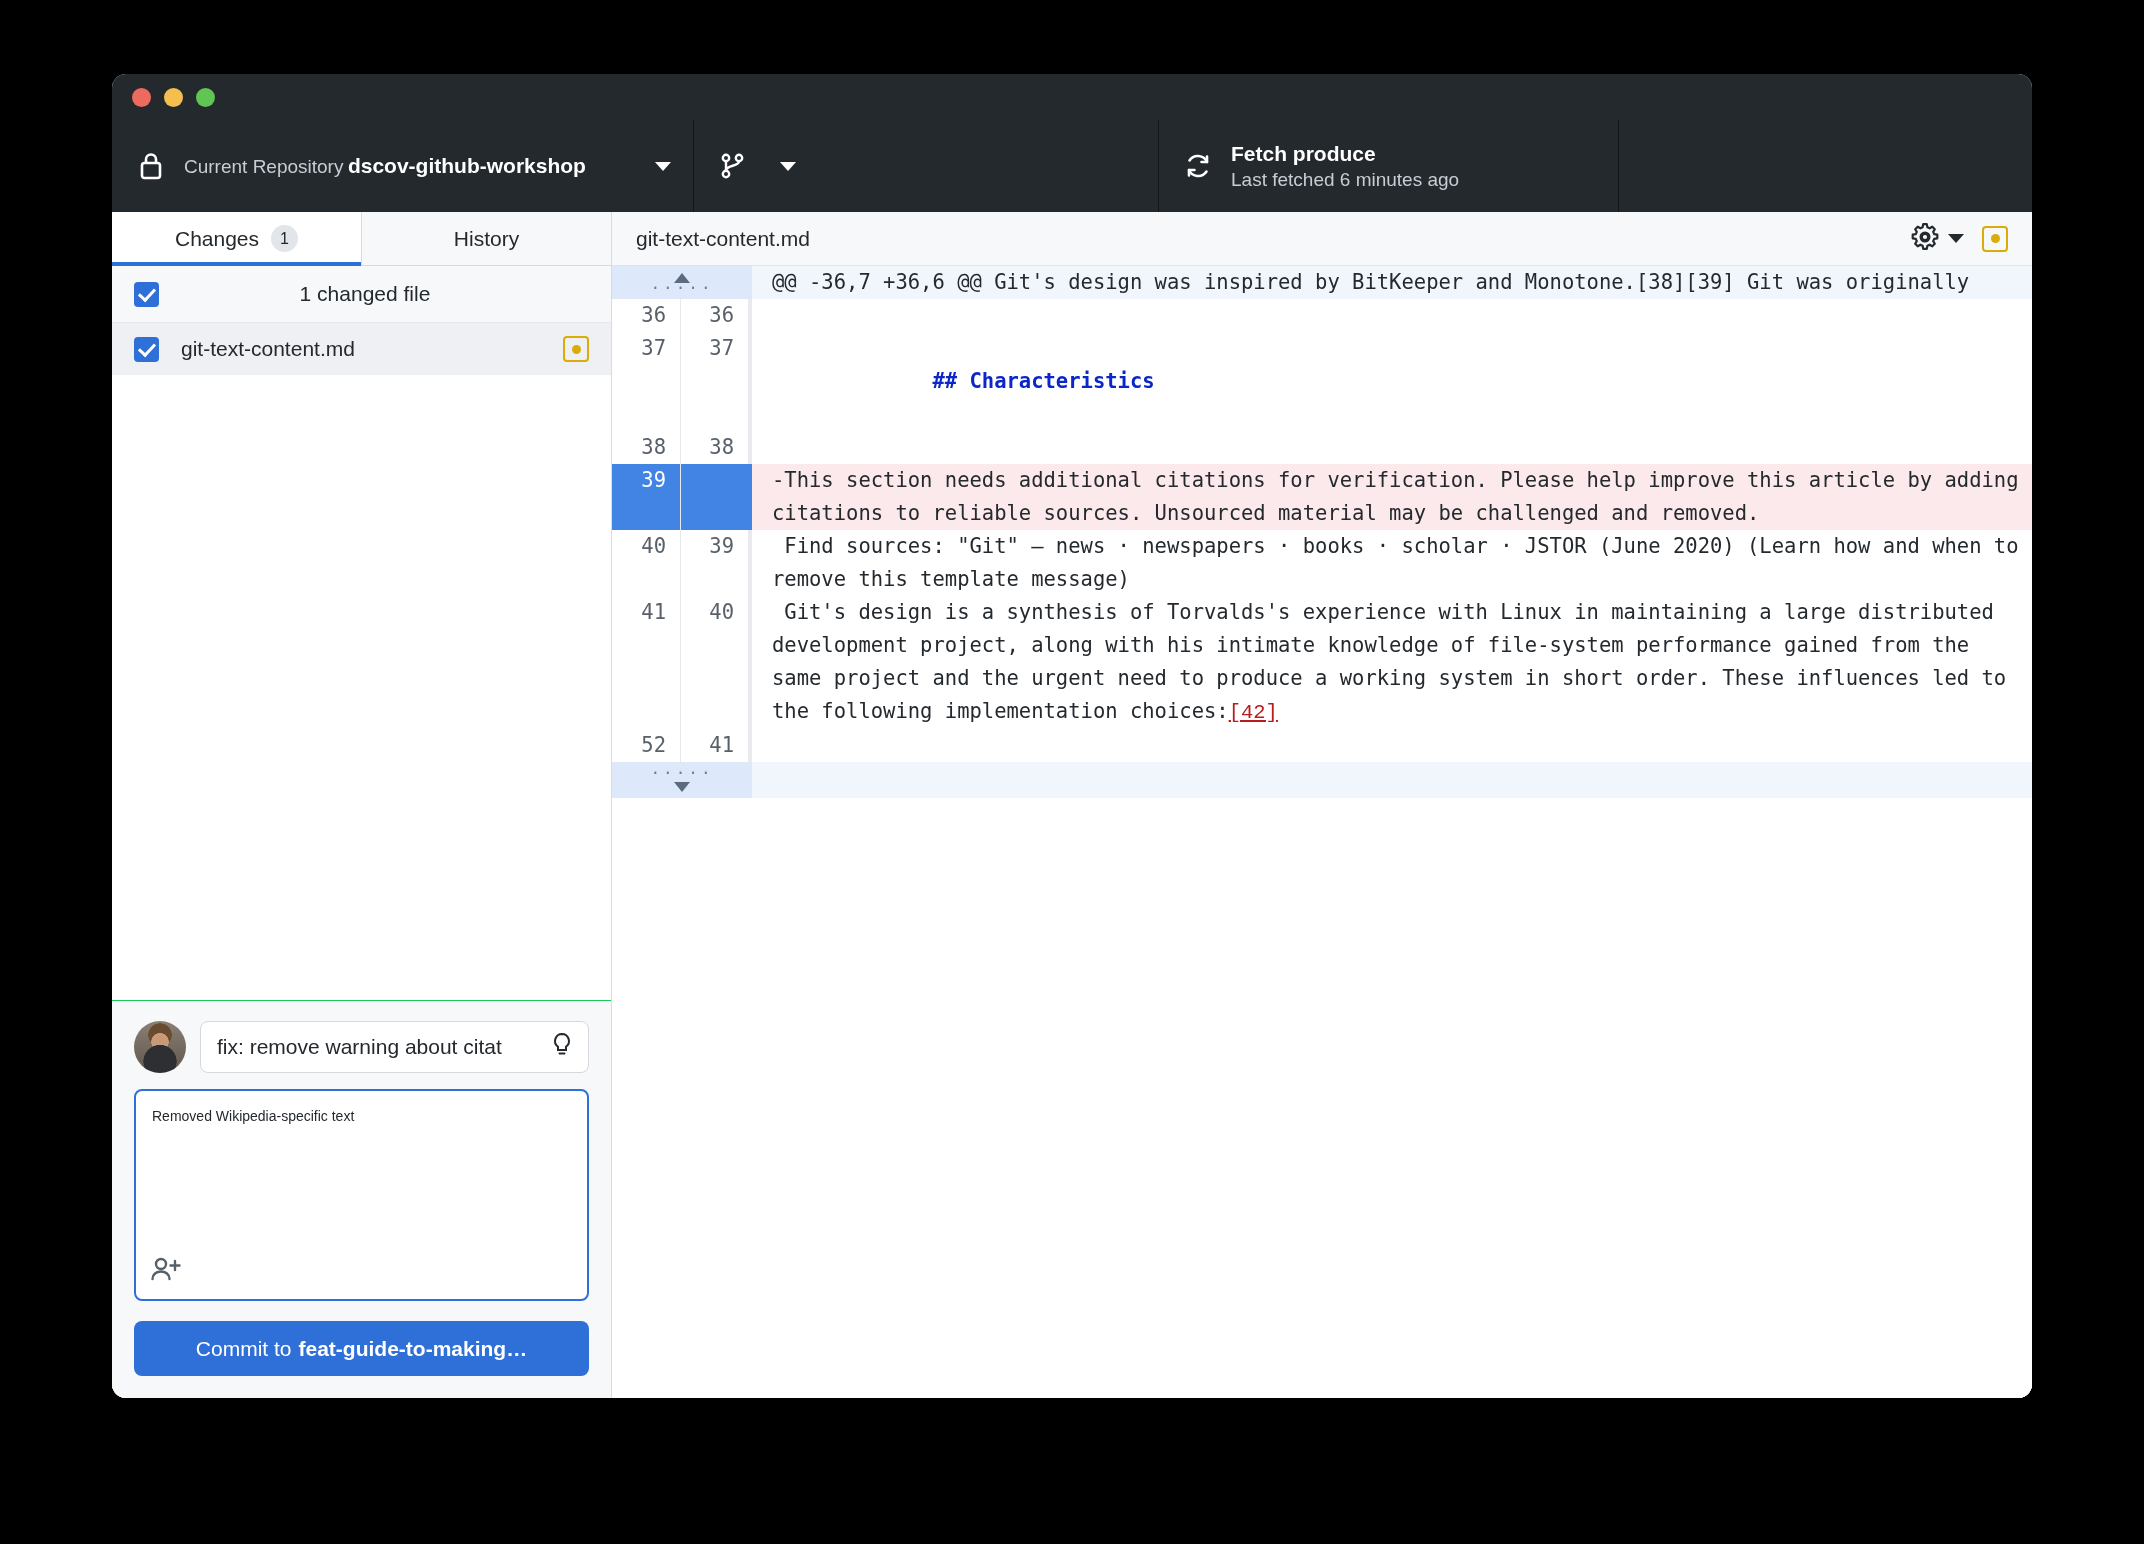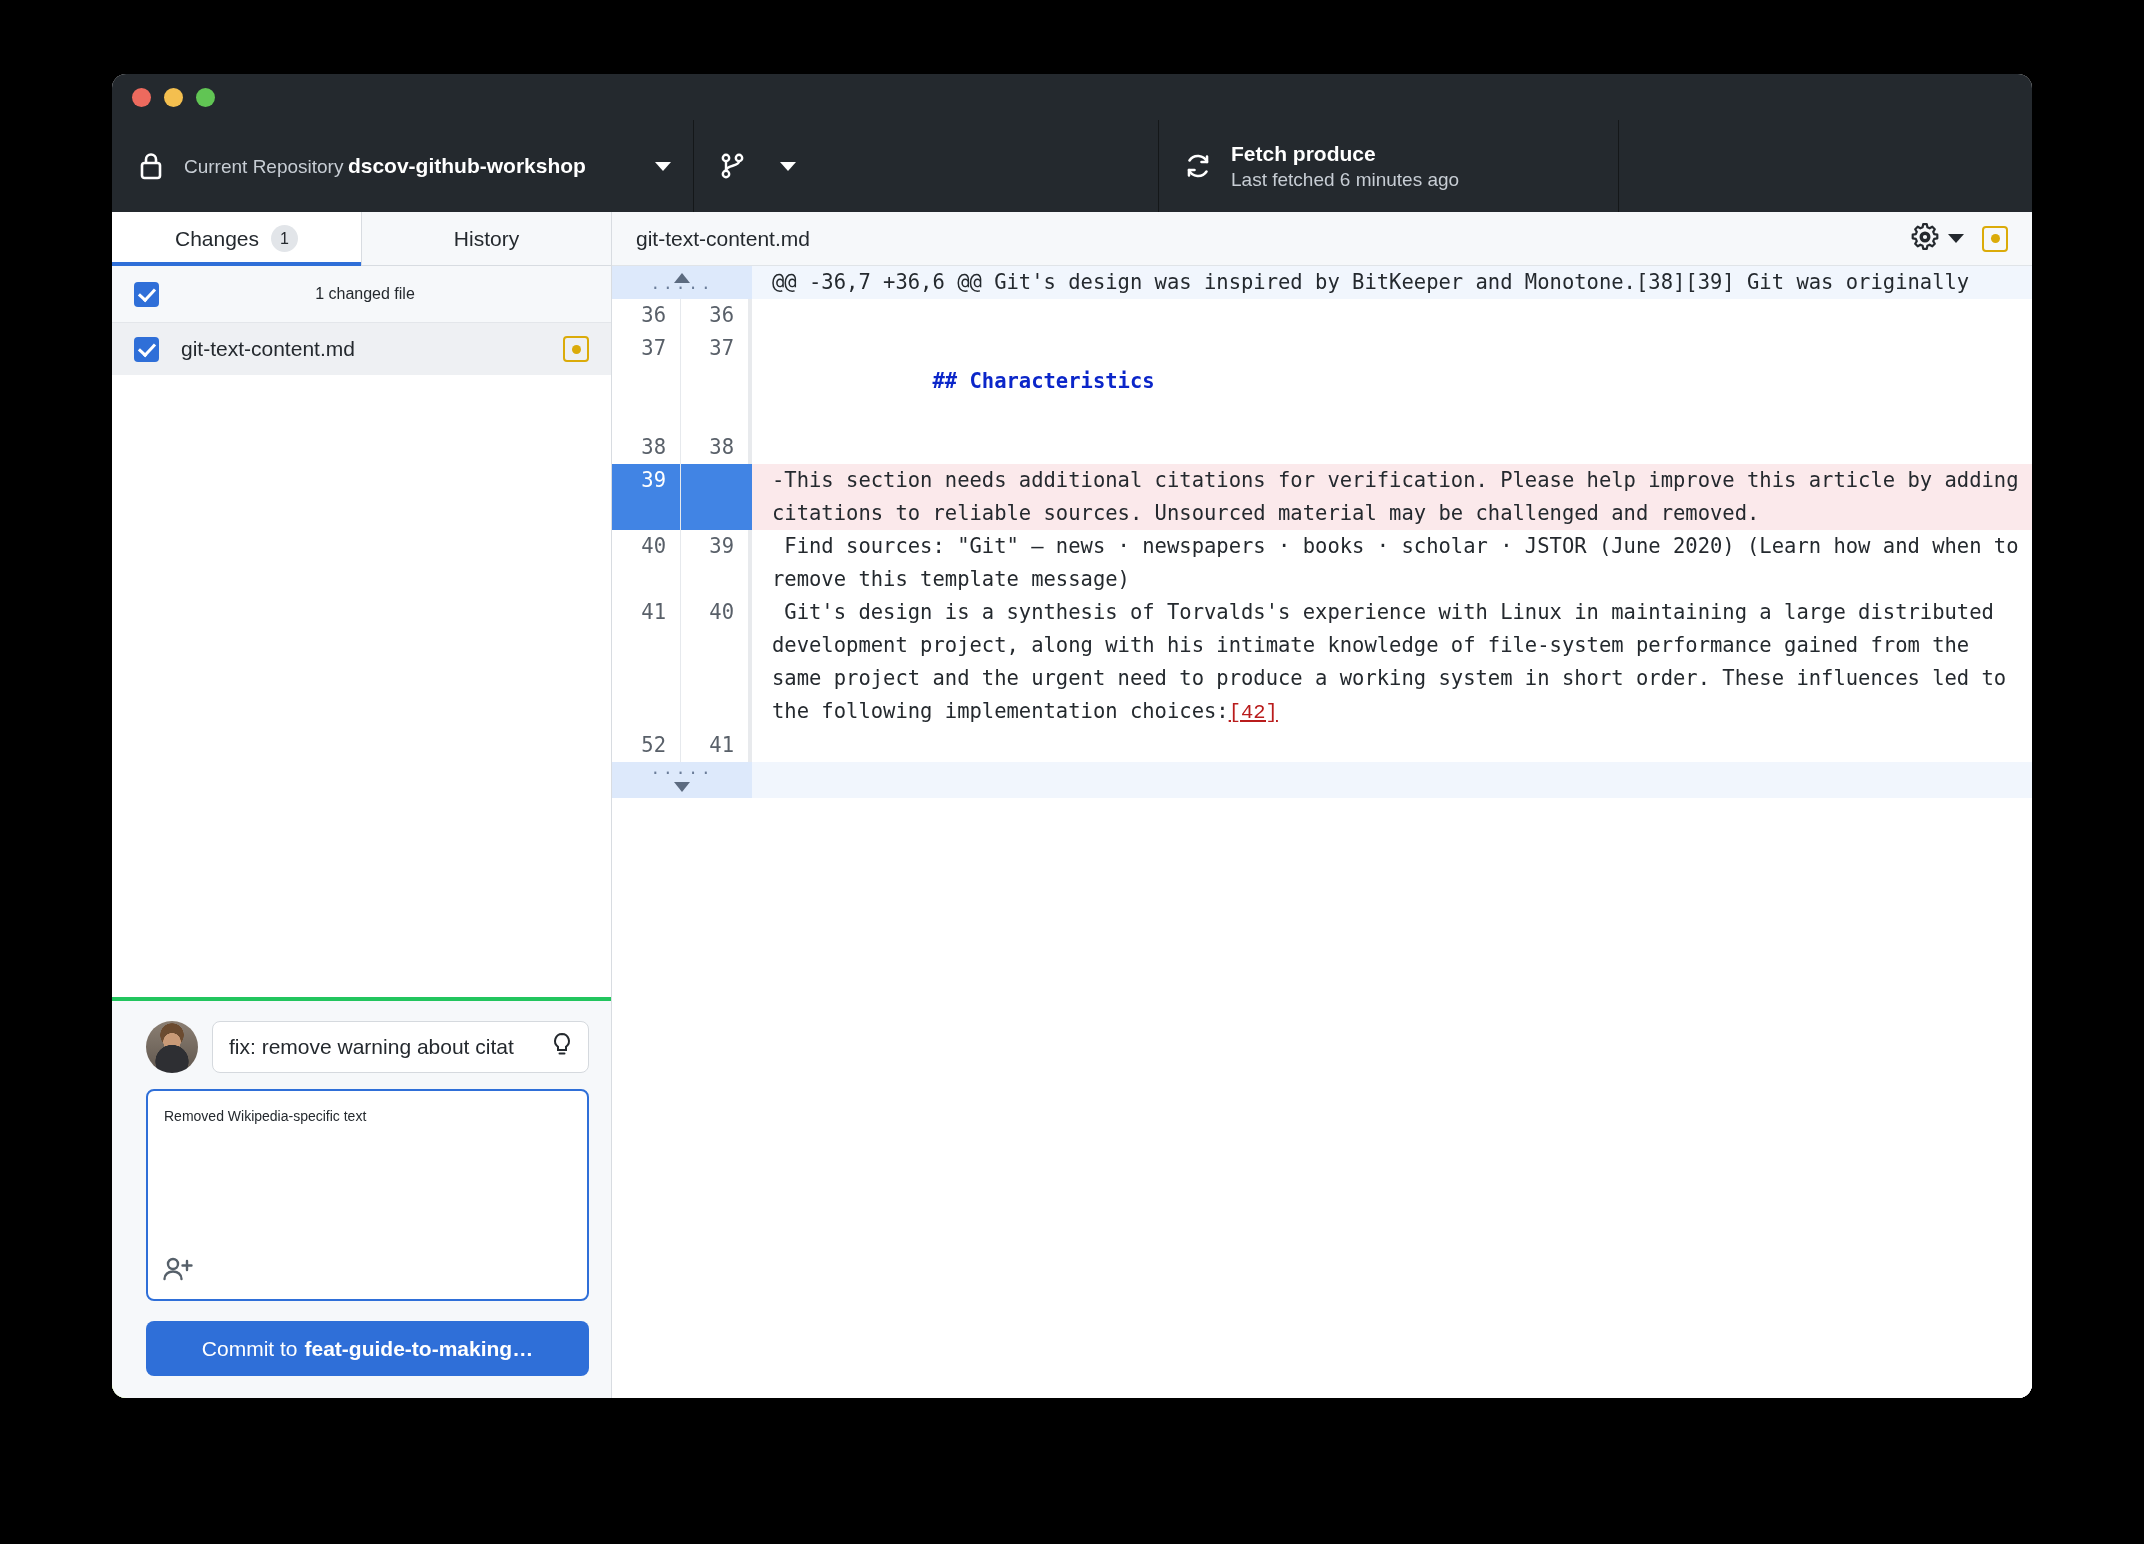--- a/index.html
+++ b/index.html
@@ -182,21 +182,21 @@
     position: absolute;
     left: 8px; top: 3px;
     width: 7px; height: 13px;
     border: solid #ffffff;
     border-width: 0 3px 3px 0;
     transform: rotate(43deg);
   }
   #changed-header-label {
     flex: 1;
     text-align: center;
-    font-size: 16px;
+    font-size: 21px;
     color: #24292e;
     margin-right: 40px;
   }
 
   .file-row {
     height: 52px;
     display: flex;
     align-items: center;
     padding: 0 22px;
     background: #eef0f3;
@@ -225,23 +225,23 @@
     border-radius: 50%;
     background: #dbab09;
     display: block;
   }
 
   #file-list-fill { flex: 1; background: #ffffff; min-height: 0; }
 
   
   #commit-area {
     flex: 0 0 auto;
-    border-top: 4px solid #22c55e;
+    border-top: 1px solid #22c55e;
     background: #f6f8fa;
-    padding: 20px 22px 22px 34px;
+    padding: 20px 22px 22px 22px;
   }
   #summary-row { display: flex; align-items: center; }
   #avatar {
     width: 52px; height: 52px;
     flex: 0 0 52px;
     border-radius: 50%;
     margin-right: 14px;
     background:
       radial-gradient(circle at 50% 78%, #2e2f33 0 34%, transparent 35%),
       radial-gradient(circle at 50% 40%, #c99a77 0 21%, transparent 22%),

